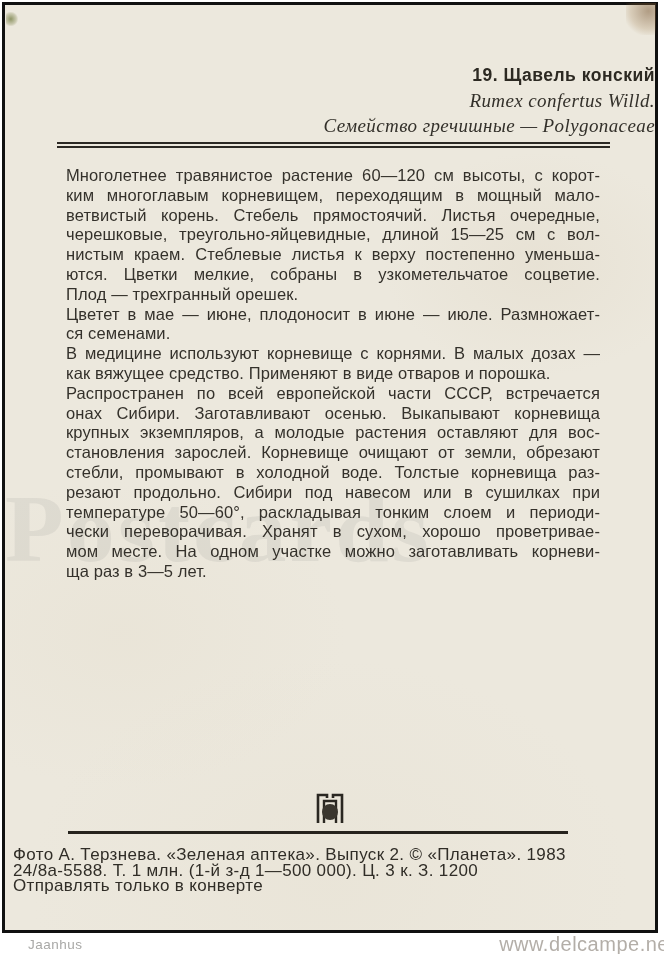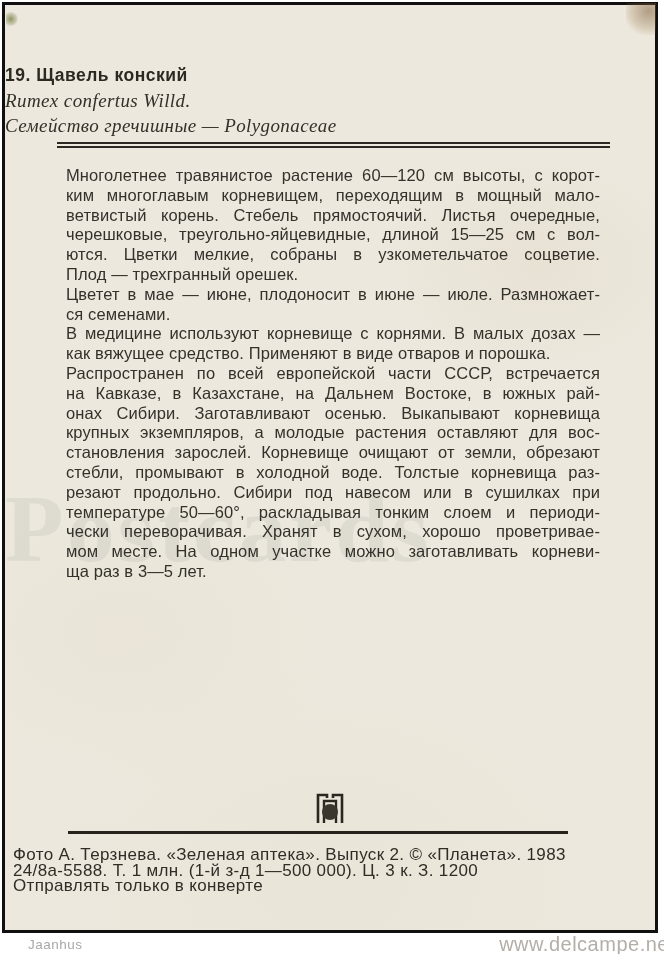--- a/index.html
+++ b/index.html
@@ -25,21 +25,21 @@
   .stain-topleft {
     position: absolute; left: 1px; top: 7px; width: 12px; height: 14px;
     background: radial-gradient(circle at 40% 50%, rgba(112,122,62,0.75), rgba(130,135,80,0.3) 55%, transparent 75%);
   }
   .stain-topright {
     position: absolute; right: -1px; top: -2px; width: 30px; height: 32px;
     background: radial-gradient(circle at 75% 25%, rgba(118,82,44,0.5), rgba(150,112,62,0.22) 55%, transparent 78%);
   }
   .header {
     position: absolute; top: 58px; left: 0; right: 0;
-    text-align: left;
+    text-align: right;
     color: #2c2922;
   }
   .title {
     font-size: 17.5px; font-weight: bold; letter-spacing: 0.5px;
     line-height: 25px;
   }
   .latin, .family {
     font-family: "Liberation Serif", serif;
     font-style: italic;
     font-size: 19px;
@@ -123,34 +123,34 @@
   <div class="rule-double"></div>
 
   <div class="watermark-big">Postcards</div>
 
   <div class="article">
     <div class="paragraph">
         <div class="line">Многолетнее травянистое растение 60—120 см высоты, с корот-</div>
         <div class="line">ким многоглавым корневищем, переходящим в мощный мало-</div>
         <div class="line">ветвистый корень. Стебель прямостоячий. Листья очередные,</div>
         <div class="line">черешковые, треугольно-яйцевидные, длиной 15—25 см с вол-</div>
+        <div class="line">нистым краем. Стеблевые листья к верху постепенно уменьша-</div>
         <div class="line">ются. Цветки мелкие, собраны в узкометельчатое соцветие.</div>
         <div class="line last">Плод — трехгранный орешек.</div>
       </div>
     <div class="paragraph">
         <div class="line">Цветет в мае — июне, плодоносит в июне — июле. Размножает-</div>
         <div class="line last">ся семенами.</div>
       </div>
     <div class="paragraph">
         <div class="line">В медицине используют корневище с корнями. В малых дозах —</div>
         <div class="line last">как вяжущее средство. Применяют в виде отваров и порошка.</div>
       </div>
     <div class="paragraph">
         <div class="line">Распространен по всей европейской части СССР, встречается</div>
-        <div class="line">на Кавказе, в Казахстане, на Дальнем Востоке, в южных рай-</div>
         <div class="line">онах Сибири. Заготавливают осенью. Выкапывают корневища</div>
         <div class="line">крупных экземпляров, а молодые растения оставляют для вос-</div>
         <div class="line">становления зарослей. Корневище очищают от земли, обрезают</div>
         <div class="line">стебли, промывают в холодной воде. Толстые корневища раз-</div>
         <div class="line">резают продольно. Сибири под навесом или в сушилках при</div>
         <div class="line">температуре 50—60°, раскладывая тонким слоем и периоди-</div>
         <div class="line">чески переворачивая. Хранят в сухом, хорошо проветривае-</div>
         <div class="line">мом месте. На одном участке можно заготавливать корневи-</div>
         <div class="line last">ща раз в 3—5 лет.</div>
       </div>

